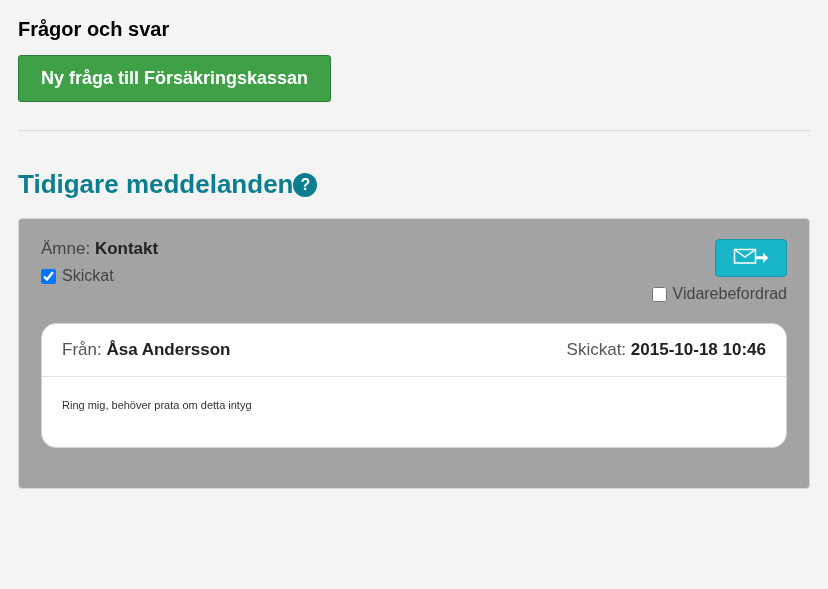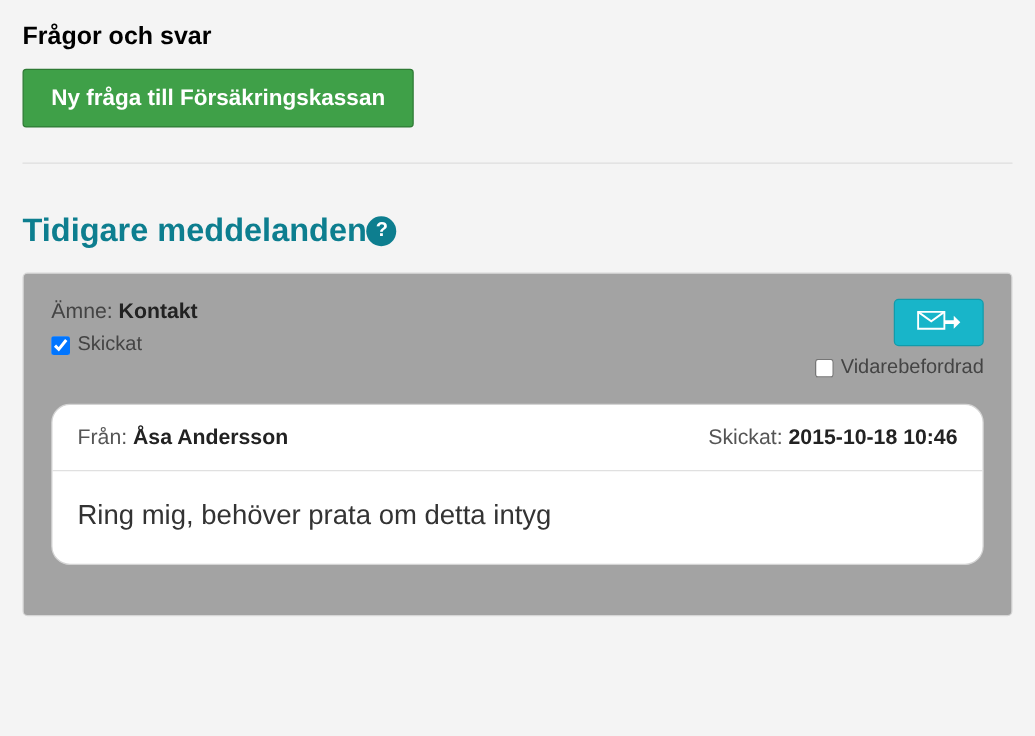--- a/index.html
+++ b/index.html
@@ -109,22 +109,22 @@
     .msg-header {
       display: flex;
       justify-content: space-between;
       padding: 16px 20px;
       border-bottom: 1px solid #e0e0e0;
       font-size: 17px;
     }
     .msg-from-label, .msg-sent-label { color: #555; }
     .msg-from-name, .msg-sent-value { font-weight: bold; color: #222; }
     .msg-body {
-      padding: 22px 20px 26px 20px;
-      font-size: 22px;
+      padding: 22px 20px 36px 20px;
+      font-size: 11px;
       color: #333;
     }
   </style>
 </head>
 <body>
 
 
 
 <h1 class="page-title">Frågor och svar</h1>
 

